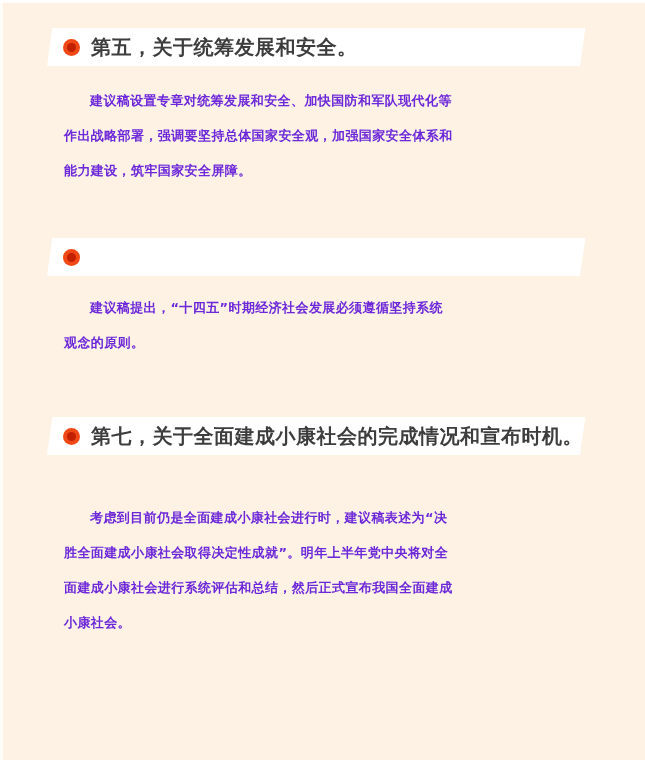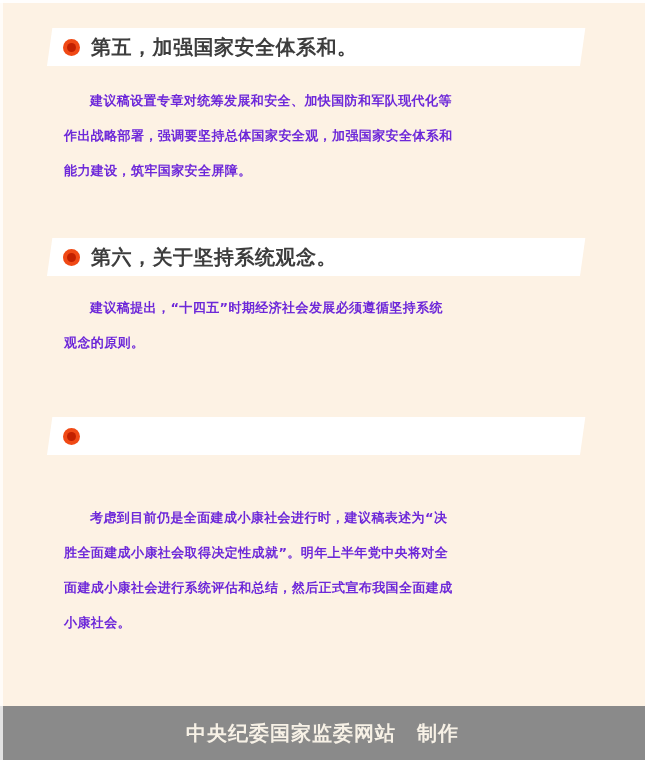--- a/index.html
+++ b/index.html
@@ -77,48 +77,45 @@
 <div class="page">
   <div class="edge-top"></div>
   <div class="edge-left"></div>
 
   <section>
     <div class="banner" style="top:28px"></div>
     <div class="banner-row" style="top:28px">
       <span class="bullet">
           <span class="bullet-core"></span>
         </span>
-      <h2 class="heading">第五，加强国家安全体系和。</h2>
+      <h2 class="heading">第五，关于统筹发展和安全。</h2>
     </div>
     <p class="para" style="top:79px">建议稿设置专章对统筹发展和安全、加快国防和军队现代化等
 作出战略部署，强调要坚持总体国家安全观，加强国家安全体系和
 能力建设，筑牢国家安全屏障。</p>
   </section>
 
   <section>
     <div class="banner" style="top:238px"></div>
     <div class="banner-row" style="top:238px">
       <span class="bullet">
           <span class="bullet-core"></span>
         </span>
-      <h2 class="heading">第六，关于坚持系统观念。</h2>
     </div>
     <p class="para" style="top:286px">建议稿提出，“十四五”时期经济社会发展必须遵循坚持系统
 观念的原则。</p>
   </section>
 
   <section>
     <div class="banner" style="top:417px"></div>
     <div class="banner-row" style="top:417px">
       <span class="bullet">
           <span class="bullet-core"></span>
         </span>
+      <h2 class="heading">第七，关于全面建成小康社会的完成情况和宣布时机。</h2>
     </div>
     <p class="para" style="top:496px">考虑到目前仍是全面建成小康社会进行时，建议稿表述为“决
 胜全面建成小康社会取得决定性成就”。明年上半年党中央将对全
 面建成小康社会进行系统评估和总结，然后正式宣布我国全面建成
 小康社会。</p>
   </section>
 
-  <footer class="footer-bar">
-    <span class="footer-text">中央纪委国家监委网站　制作</span>
-  </footer>
 </div>
 
 </body></html>

